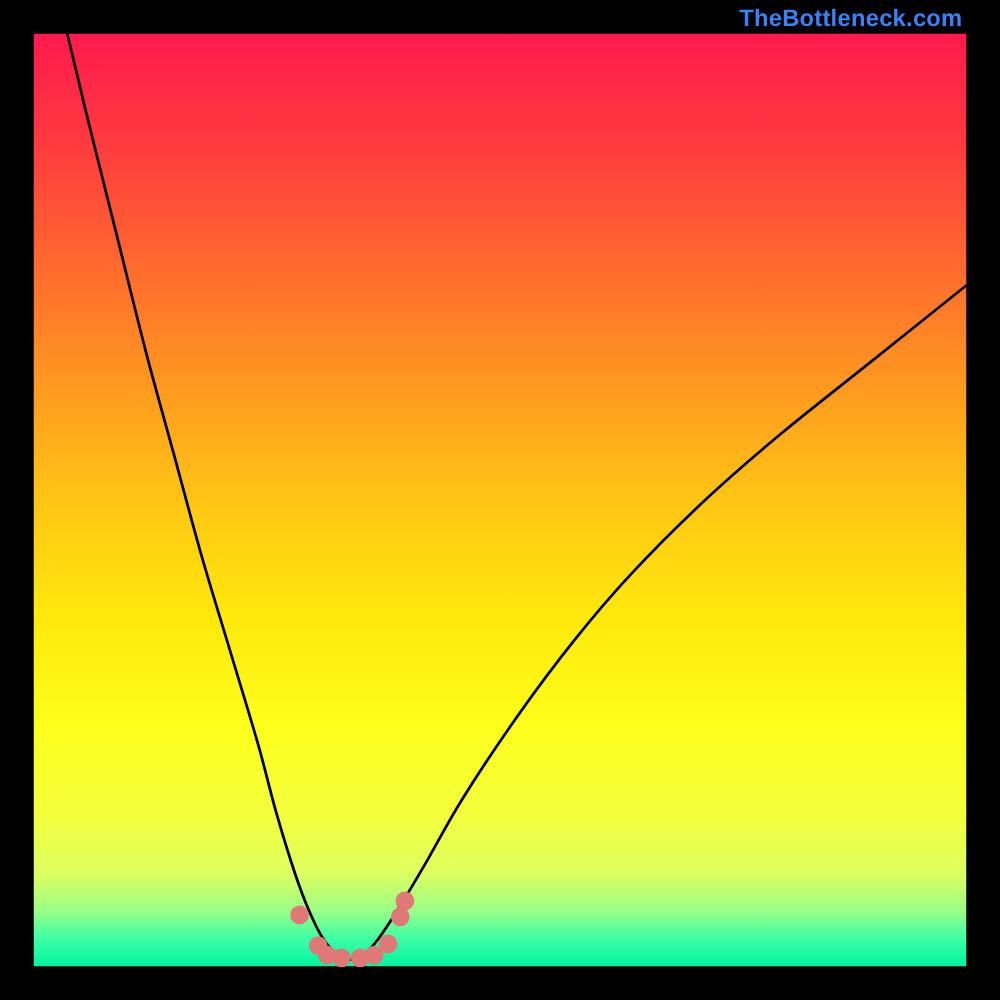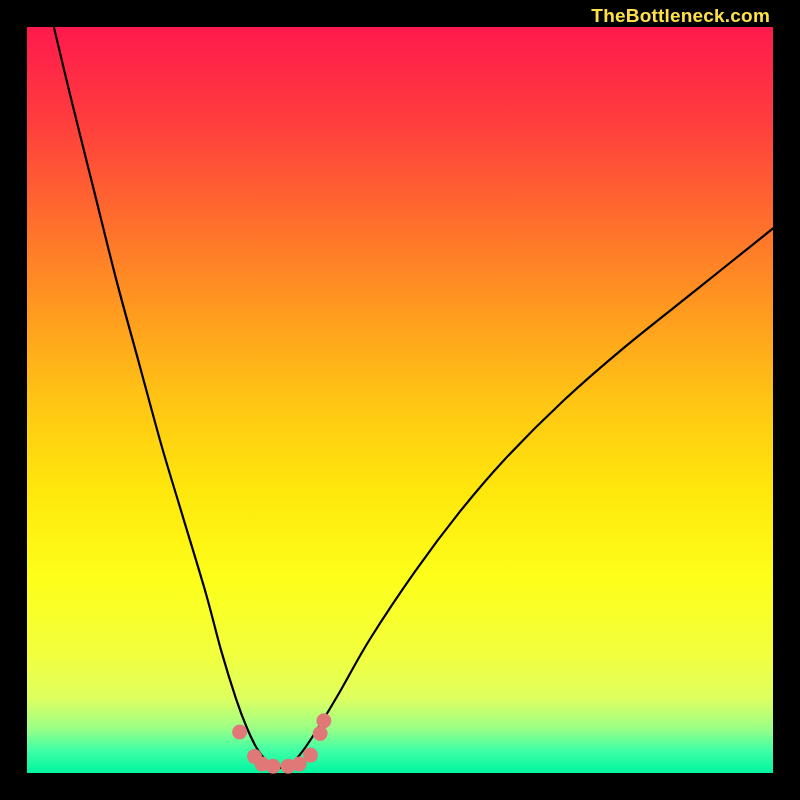--- a/index.html
+++ b/index.html
@@ -29,21 +29,21 @@
       #9bff86 94%,
       #3fffa6 97%,
       #00f5a0 100%
     );
   }
   .watermark {
     position: absolute;
     top: 6px;
     right: 30px;
     font: 600 19px/1 Arial, Helvetica, sans-serif;
-    color: #fde047;
+    color: #3b82f6;
     letter-spacing: 0.2px;
   }
   svg.plot {
     position: absolute;
     left: 27px;
     top: 27px;
     width: 746px;
     height: 746px;
     overflow: visible;
   }

